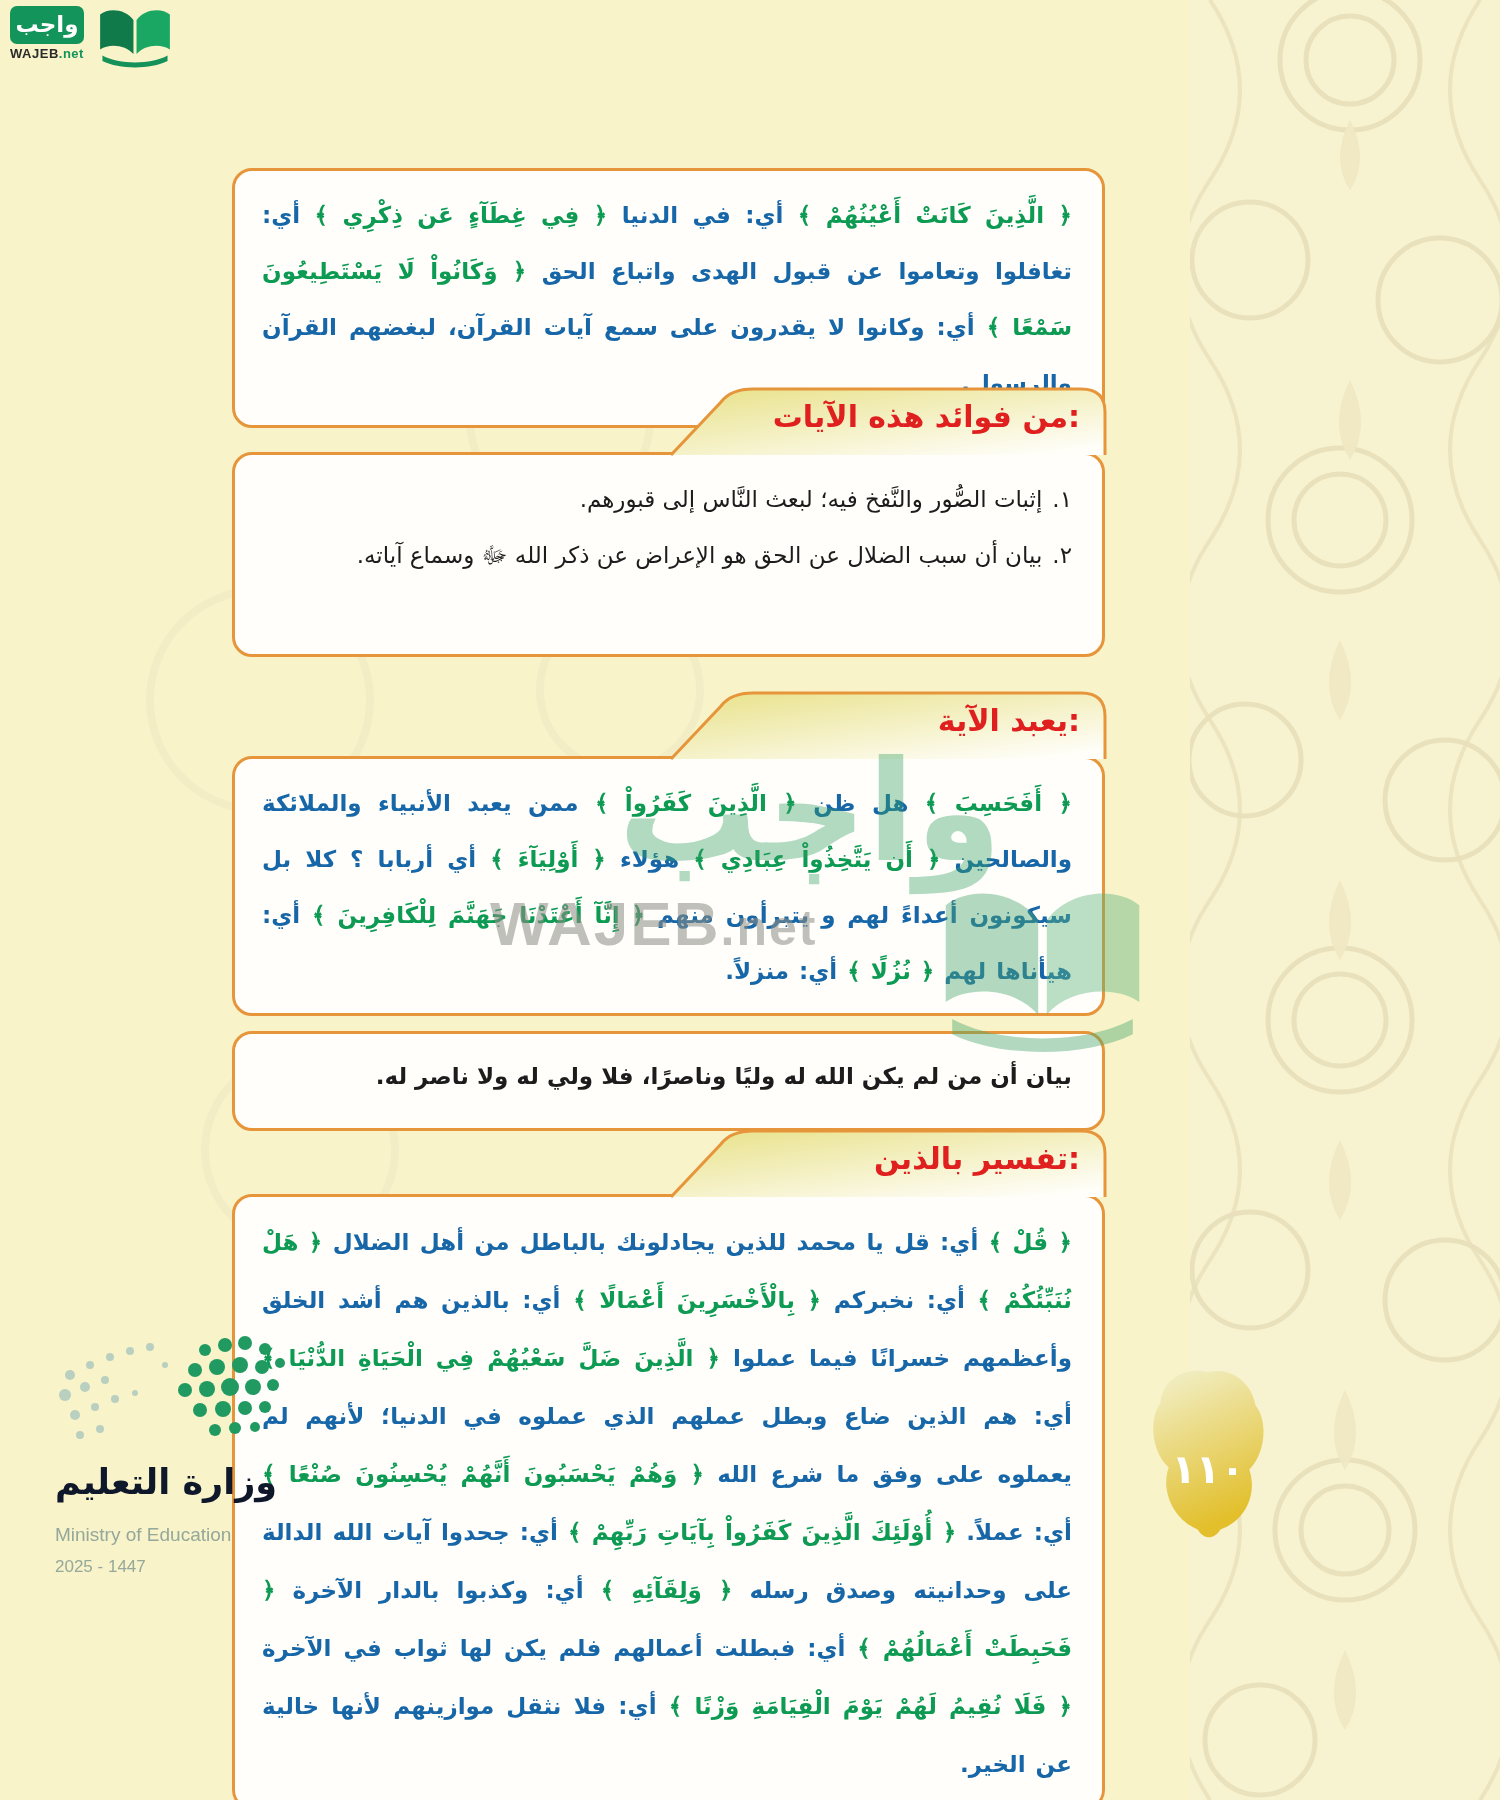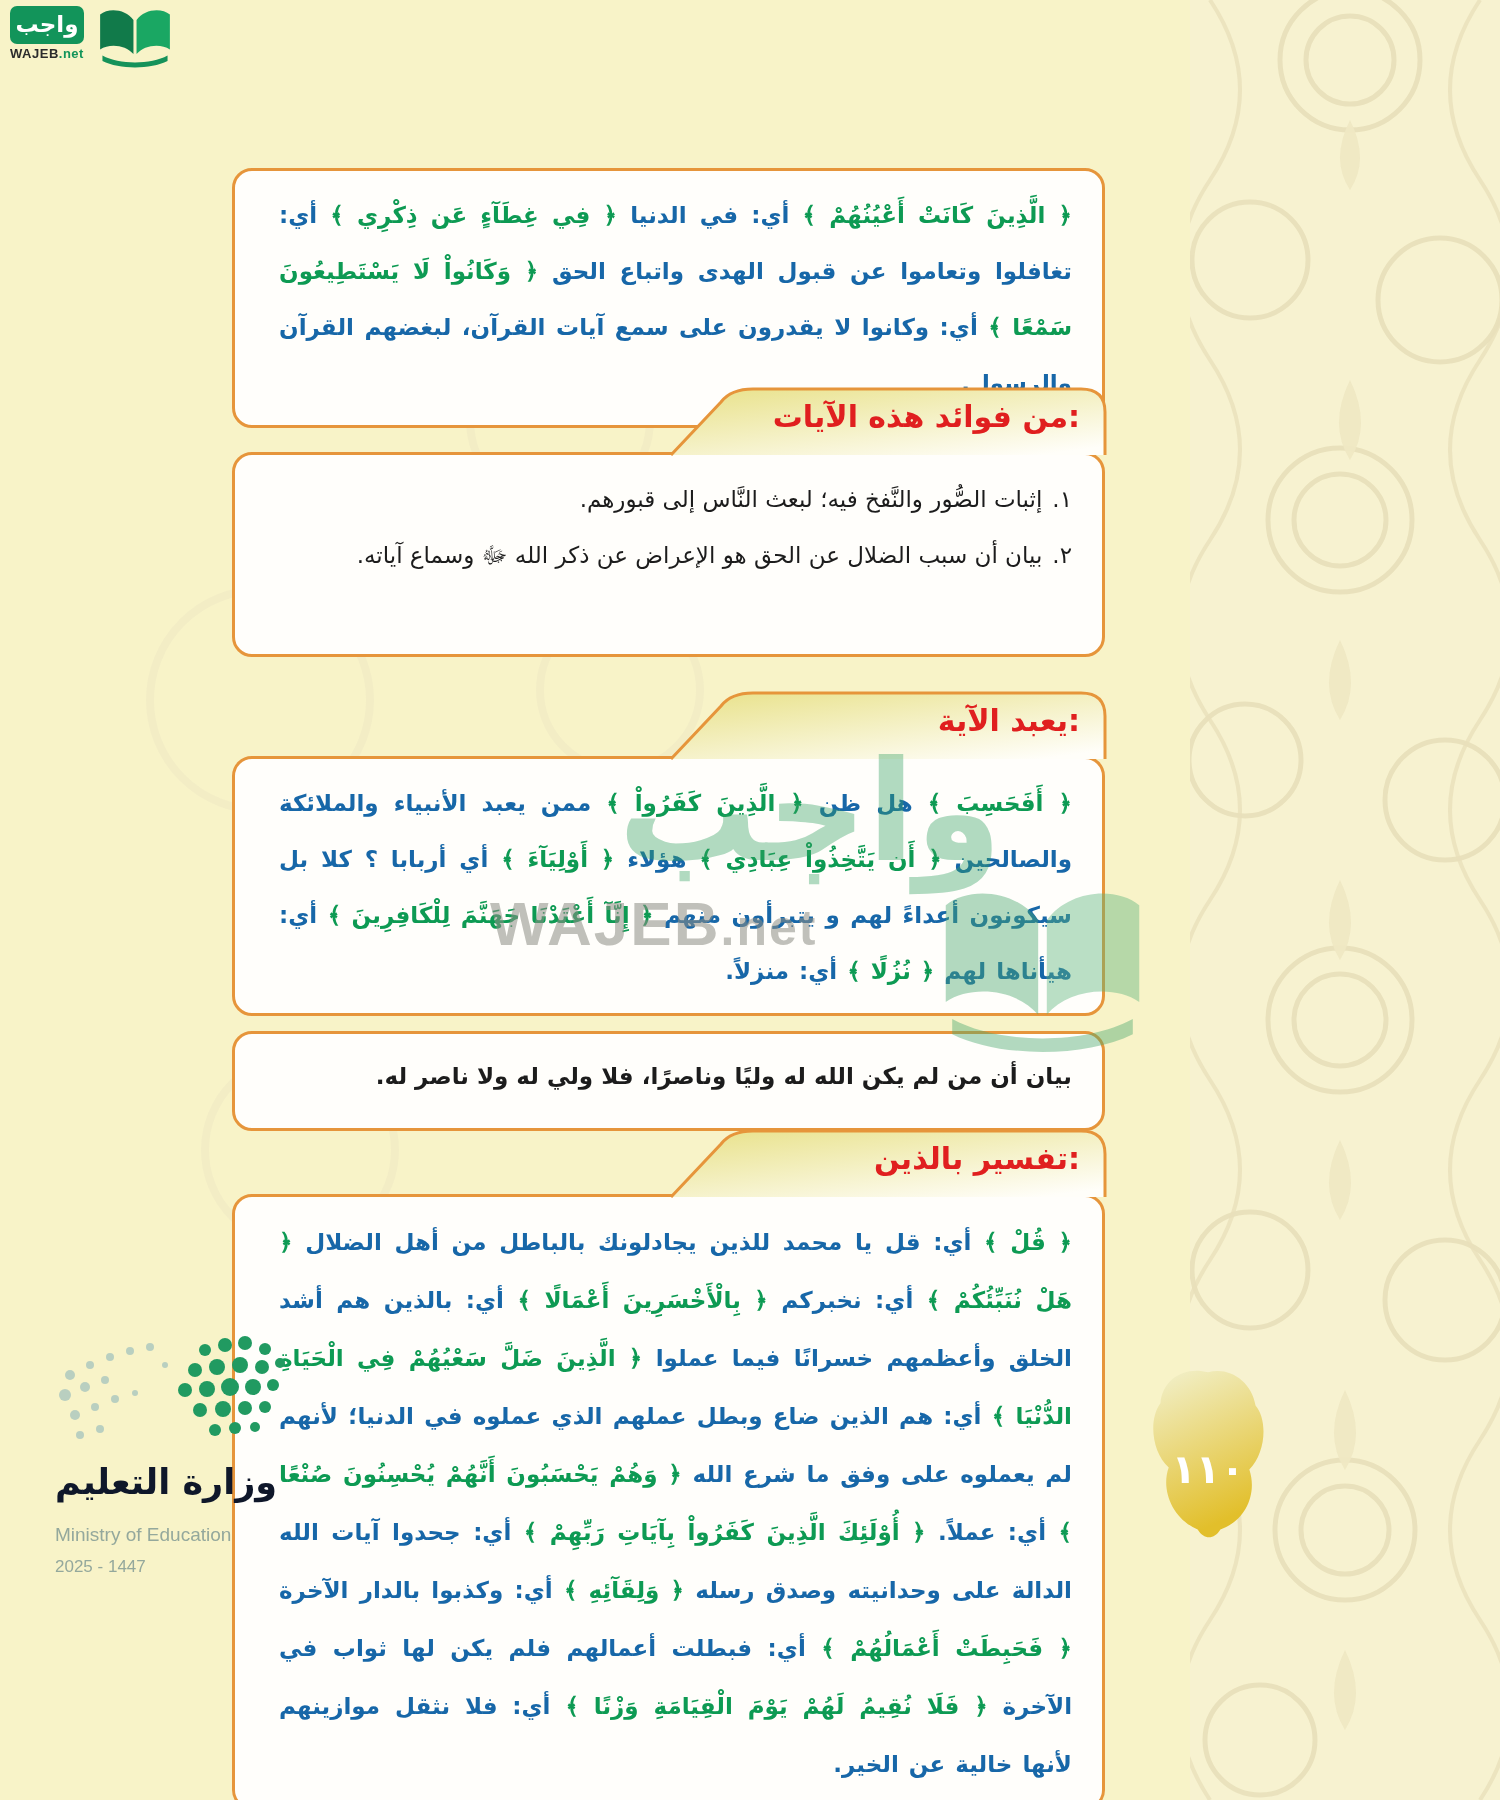--- a/index.html
+++ b/index.html
@@ -20,21 +20,21 @@
   .wajeb-box{width:74px;height:38px;background:#12945a;border-radius:7px;color:#fff;
     font-size:23px;font-weight:bold;text-align:center;line-height:36px}
   .wajeb-domain{font-family:"Liberation Sans",sans-serif;font-size:13px;font-weight:bold;color:#2b2b2b;margin-top:2px;letter-spacing:.5px}
   .wajeb-domain .tld{color:#12945a}
   
   .sec{position:absolute;left:232px;width:873px;z-index:10}
   .wbox{
     background:#fffefb;
     border:3px solid var(--accent,#e6953b);
     border-radius:20px;
-    padding:16px 30px 14px 44px;
+    padding:16px 30px 14px 27px;
   }
   .with-tab .wbox{margin-top:66px}
   .tab{position:absolute;top:0;right:-3px;width:447px;height:70px;z-index:12}
   .tab svg{position:absolute;top:0;left:0}
   .tab-label{
     position:absolute;top:13px;right:28px;
     font-size:30px;font-weight:bold;color:var(--header-red,#e01f1f);
     white-space:nowrap;
   }
   .para{

